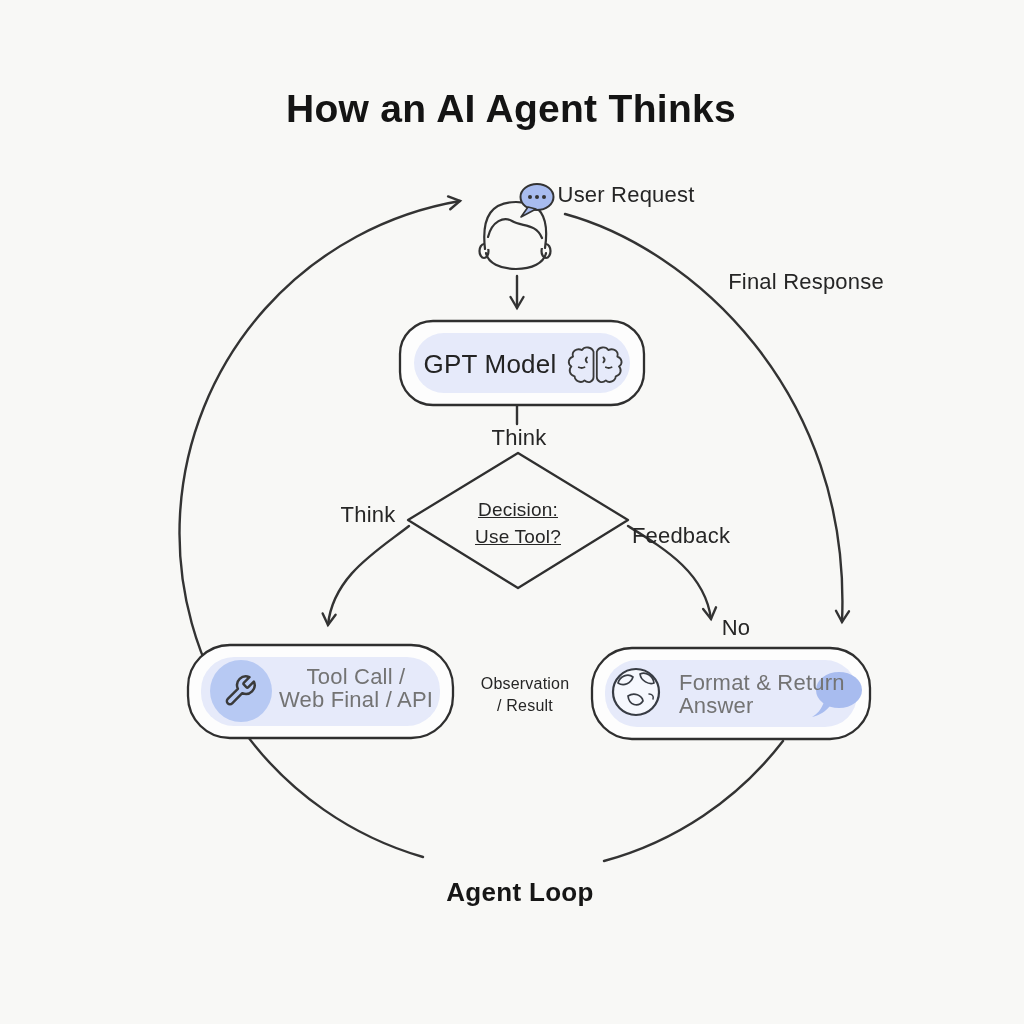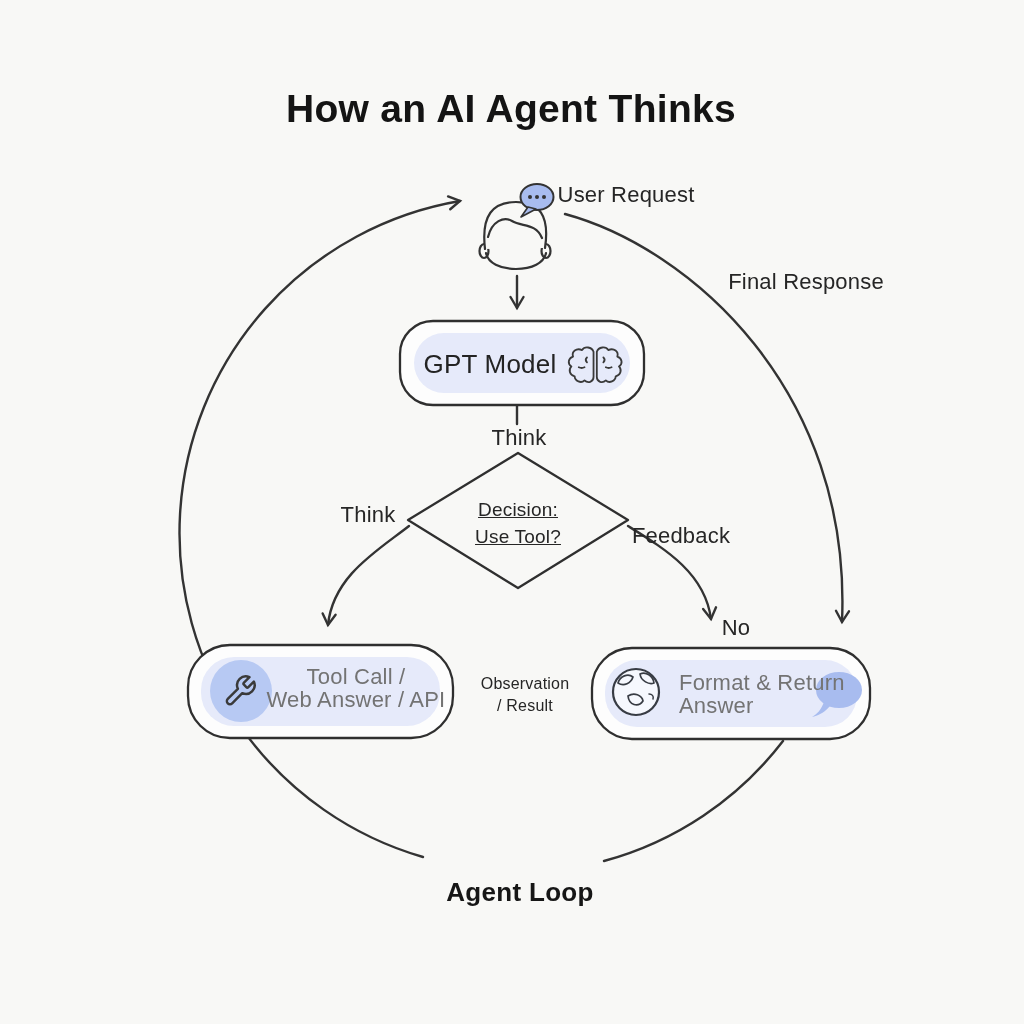--- a/index.html
+++ b/index.html
@@ -137,21 +137,21 @@
   </div>
 
   <div class="label" style="left:368px;top:515px;">Think</div>
 
   <div class="label" style="left:681px;top:512px;margin-top:24px;">Feedback</div>
 
   <div class="label" style="left:736px;top:628px;">No</div>
 
   <div class="label node-text" style="left:356px;top:688px;">
     <div>Tool Call /</div>
-    <div>Web Answer / API</div>
+    <div>Web Final / API</div>
   </div>
 
   <div class="label obs-text" style="left:525px;top:695px;">
     <div>Observation</div>
     <div>/ Result</div>
   </div>
 
   <div class="label node-text align-left" style="left:679px;top:694px;">
     <div>Format &amp; Return</div>
     <div>Answer</div>

